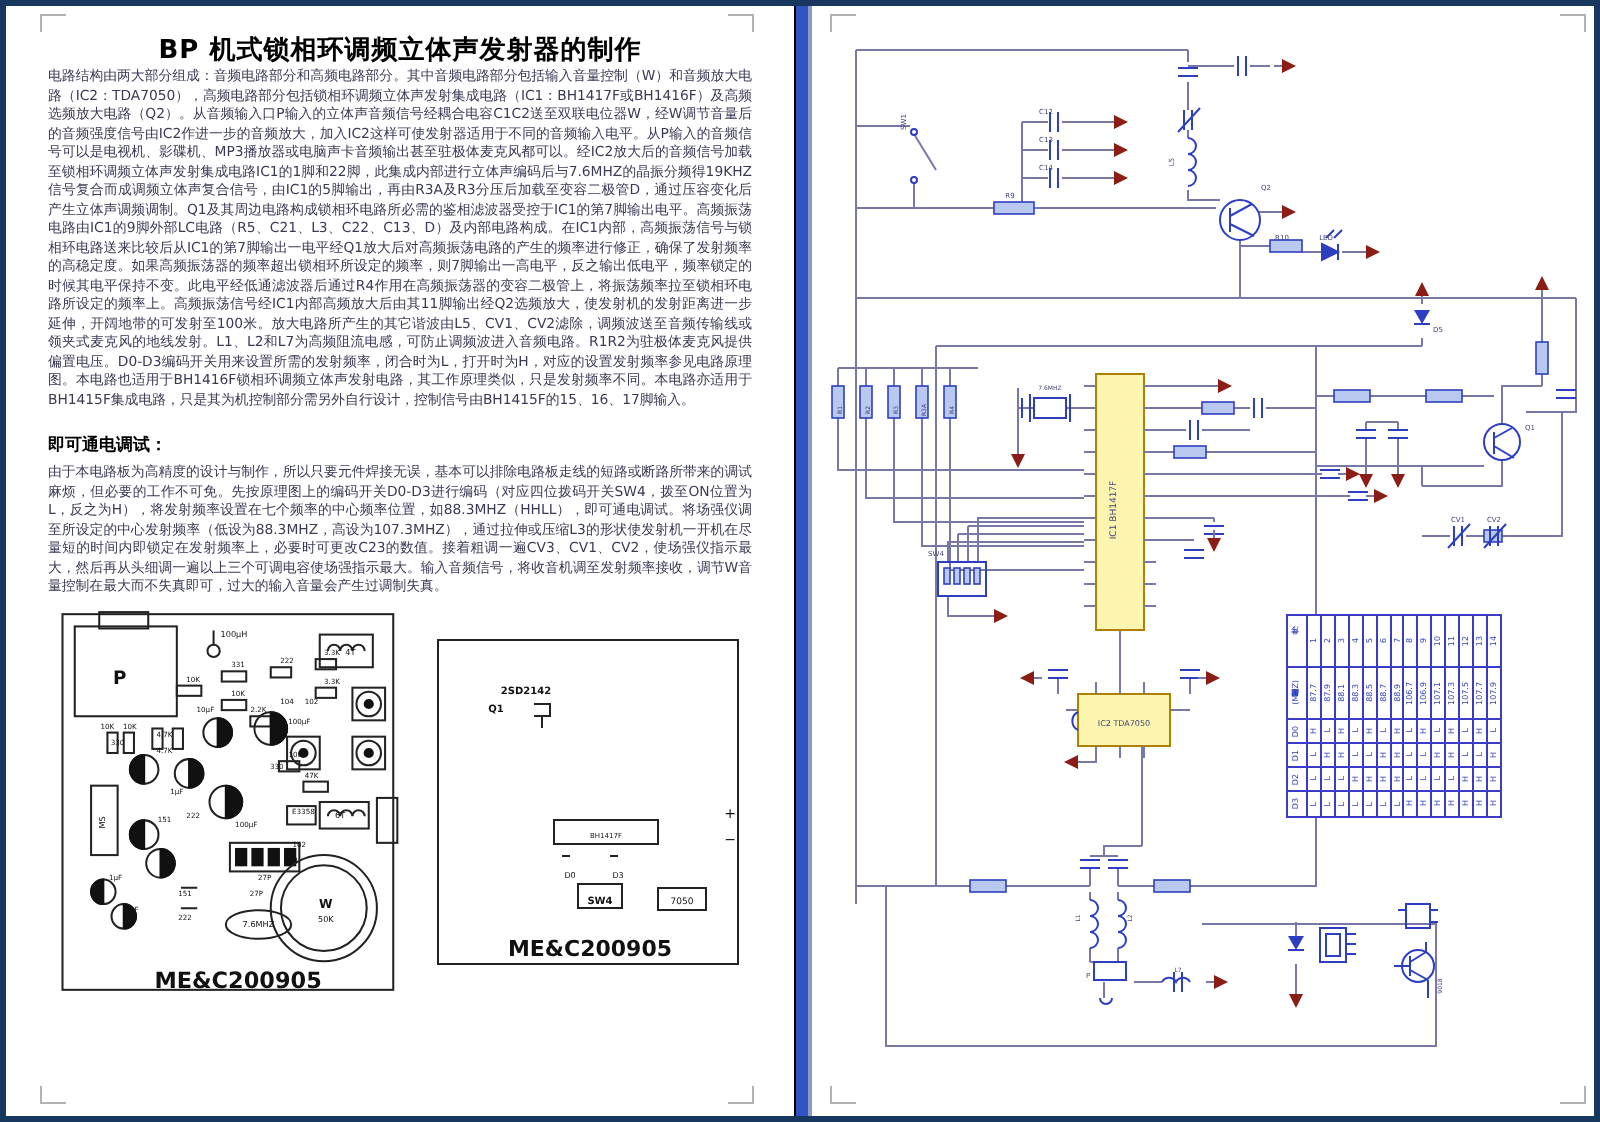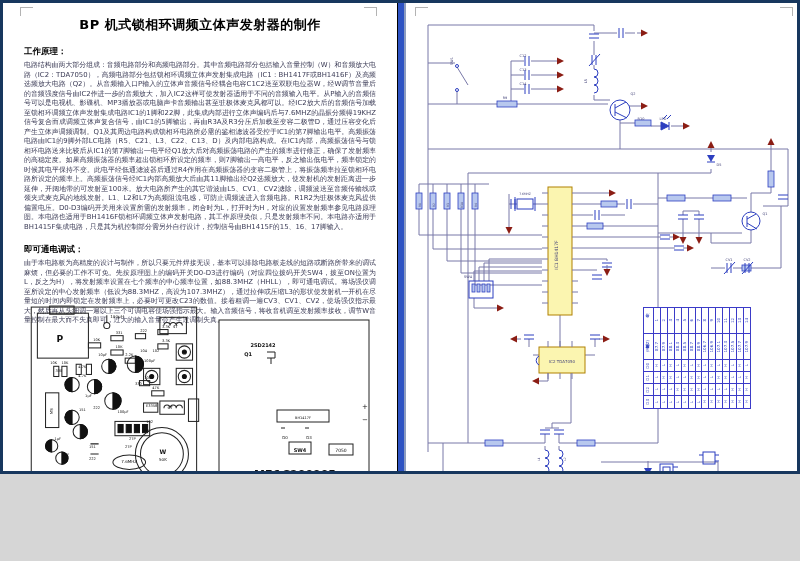--- a/index.html
+++ b/index.html
@@ -1,16 +1,16 @@
 <!DOCTYPE html>
 <html><head>
 <meta charset="utf-8">
 <style>
   html,body{margin:0;padding:0;background:#d6d6d6;font-family:"DejaVu Sans","Liberation Sans",sans-serif;}
-  .canvas{position:relative;width:800px;height:474px;background:#a21caf;border:3px solid #17375e;box-sizing:border-box;overflow:hidden;}
+  .canvas{position:relative;width:800px;height:561px;background:#a21caf;border:3px solid #17375e;box-sizing:border-box;overflow:hidden;}
   .page{position:absolute;top:0;background:#fff;height:555px;}
   .page-l{left:0;width:394px;}
   .sep{position:absolute;top:0;left:394px;width:14px;height:555px;
        background:linear-gradient(to right,#000 0 1px,#2e53c3 1px 7px,#8c9cc0 7px 9px,#fff 9px 14px);}
   .page-r{left:408px;width:386px;}
   .cm{position:absolute;width:12px;height:8px;border:0 solid #b3b3b3;}
   .cm.tl{border-top-width:1px;border-left-width:1px;}
   .cm.tr{border-top-width:1px;border-right-width:1px;}
   .cm.bl{border-bottom-width:1px;border-left-width:1px;}
   .cm.br{border-bottom-width:1px;border-right-width:1px;}
@@ -43,21 +43,20 @@
 
   <div class="page page-l">
     <div class="cm tl" style="left:17px;top:4px"></div>
     <div class="cm tr" style="right:20px;top:4px"></div>
     <div class="cm bl" style="left:17px;bottom:6px"></div>
     <div class="cm br" style="right:20px;bottom:6px"></div>
 
     <div class="title">BP 机式锁相环调频立体声发射器的制作</div>
 
     <div class="sec">
-      <h2>工作原理：</h2>
       <p>电路结构由两大部分组成：音频电路部分和高频电路部分。其中音频电路部分包括输入音量控制（W）和音频放大电路（IC2：TDA7050），高频电路部分包括锁相环调频立体声发射集成电路（IC1：BH1417F或BH1416F）及高频选频放大电路（Q2）。从音频输入口P输入的立体声音频信号经耦合电容C1C2送至双联电位器W，经W调节音量后的音频强度信号由IC2作进一步的音频放大，加入IC2这样可使发射器适用于不同的音频输入电平。从P输入的音频信号可以是电视机、影碟机、MP3播放器或电脑声卡音频输出甚至驻极体麦克风都可以。经IC2放大后的音频信号加载至锁相环调频立体声发射集成电路IC1的1脚和22脚，此集成内部进行立体声编码后与7.6MHZ的晶振分频得19KHZ信号复合而成调频立体声复合信号，由IC1的5脚输出，再由R3A及R3分压后加载至变容二极管D，通过压容变化后产生立体声调频调制。Q1及其周边电路构成锁相环电路所必需的鉴相滤波器受控于IC1的第7脚输出电平。高频振荡电路由IC1的9脚外部LC电路（R5、C21、L3、C22、C13、D）及内部电路构成。在IC1内部，高频振荡信号与锁相环电路送来比较后从IC1的第7脚输出一电平经Q1放大后对高频振荡电路的产生的频率进行修正，确保了发射频率的高稳定度。如果高频振荡器的频率超出锁相环所设定的频率，则7脚输出一高电平，反之输出低电平，频率锁定的时候其电平保持不变。此电平经低通滤波器后通过R4作用在高频振荡器的变容二极管上，将振荡频率拉至锁相环电路所设定的频率上。高频振荡信号经IC1内部高频放大后由其11脚输出经Q2选频放大，使发射机的发射距离进一步延伸，开阔地带的可发射至100米。放大电路所产生的其它谐波由L5、CV1、CV2滤除，调频波送至音频传输线或领夹式麦克风的地线发射。L1、L2和L7为高频阻流电感，可防止调频波进入音频电路。R1R2为驻极体麦克风提供偏置电压。D0-D3编码开关用来设置所需的发射频率，闭合时为L，打开时为H，对应的设置发射频率参见电路原理图。本电路也适用于BH1416F锁相环调频立体声发射电路，其工作原理类似，只是发射频率不同。本电路亦适用于BH1415F集成电路，只是其为机控制部分需另外自行设计，控制信号由BH1415F的15、16、17脚输入。</p>
     </div>
     <div class="sec">
       <h2>即可通电调试：</h2>
       <p>由于本电路板为高精度的设计与制作，所以只要元件焊接无误，基本可以排除电路板走线的短路或断路所带来的调试麻烦，但必要的工作不可免。先按原理图上的编码开关D0-D3进行编码（对应四位拨码开关SW4，拨至ON位置为L，反之为H），将发射频率设置在七个频率的中心频率位置，如88.3MHZ（HHLL），即可通电调试。将场强仪调至所设定的中心发射频率（低设为88.3MHZ，高设为107.3MHZ），通过拉伸或压缩L3的形状使发射机一开机在尽量短的时间内即锁定在发射频率上，必要时可更改C23的数值。接着粗调一遍CV3、CV1、CV2，使场强仪指示最大，然后再从头细调一遍以上三个可调电容使场强指示最大。输入音频信号，将收音机调至发射频率接收，调节W音量控制在最大而不失真即可，过大的输入音量会产生过调制失真。</p>
     </div>
 
     <div class="pcbs">
 
       <svg id="pcb1" style="position:absolute;left:26px;top:3px" width="176" height="196" viewBox="0 0 172 192">

